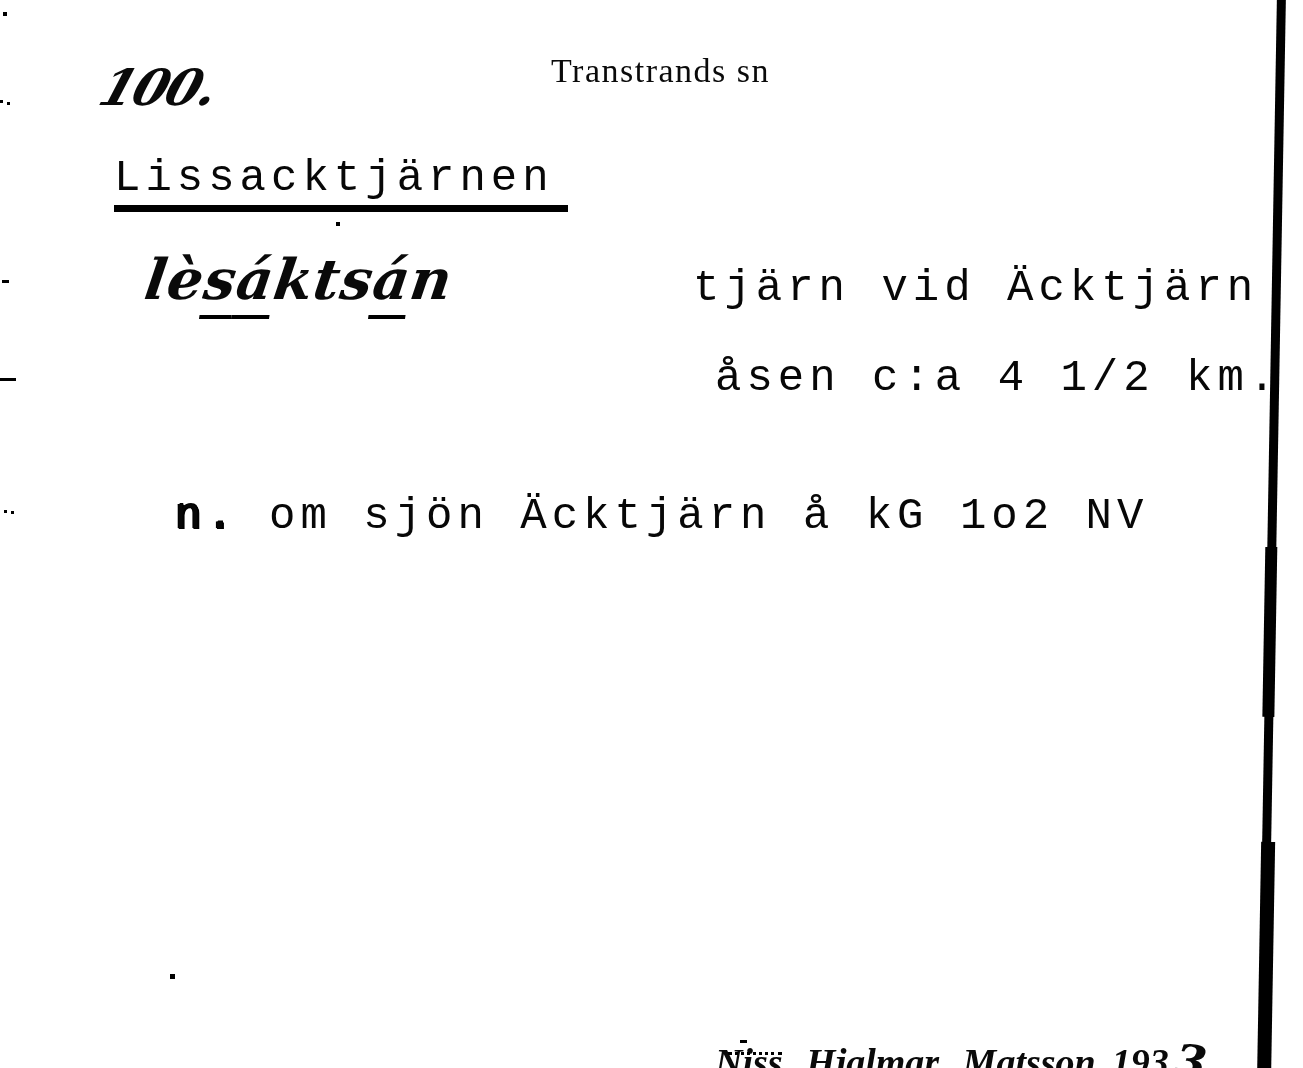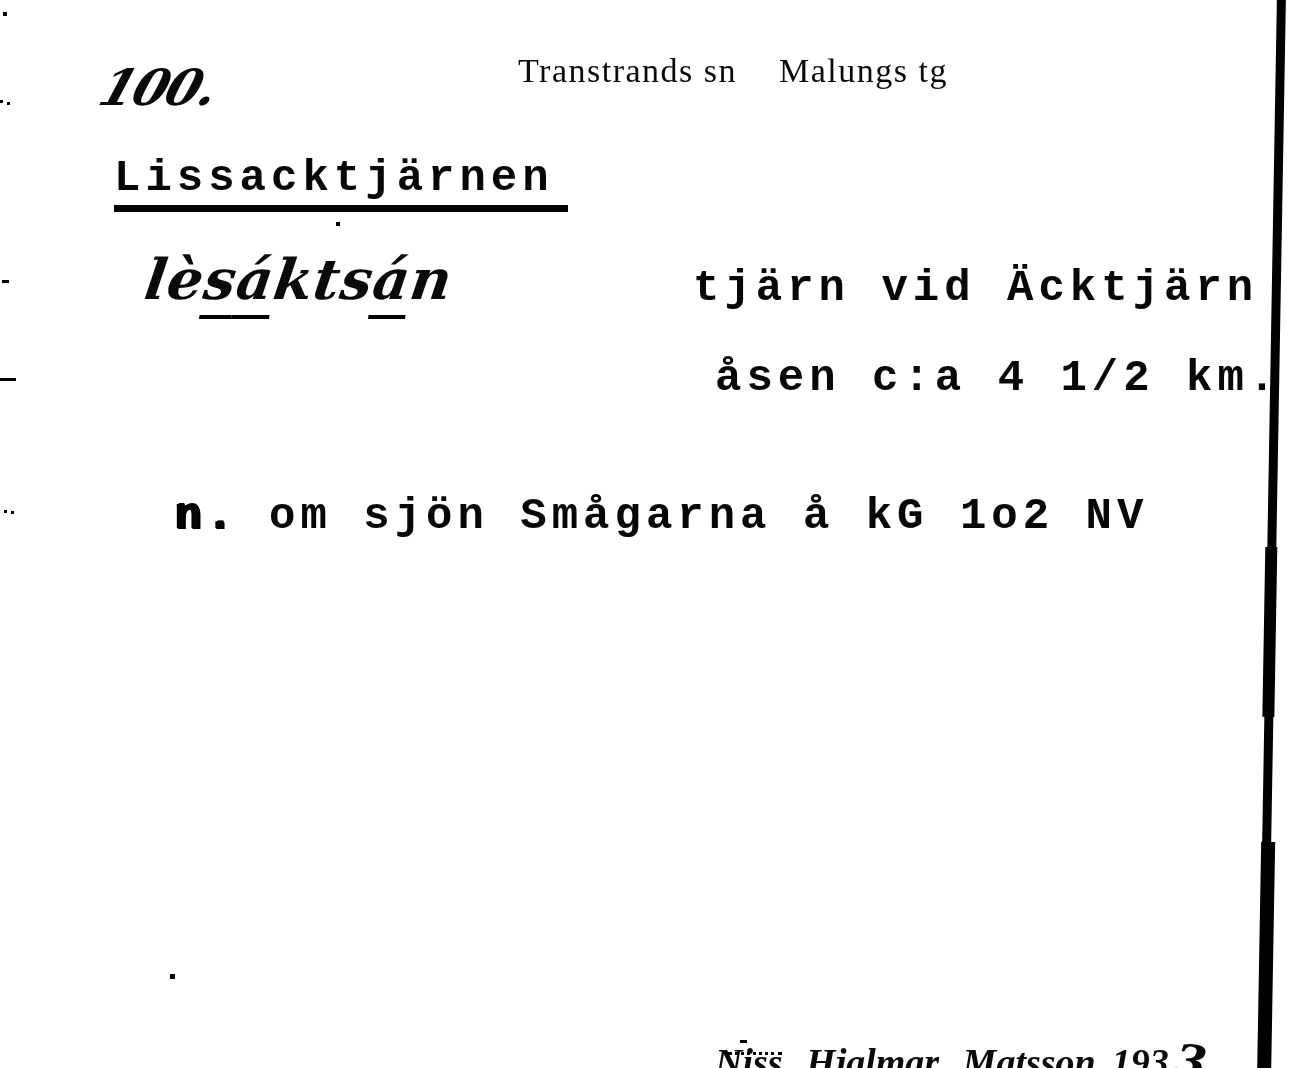--- a/index.html
+++ b/index.html
@@ -24,28 +24,29 @@
     transform-origin:bottom left;
   }
 
   
   .header-line {
     display:flex;
     font-family:"Liberation Serif", serif;
     font-size:34px;
     letter-spacing:1.5px;
     white-space:pre;
+    margin-left:33px;
   }
   .header-line .gap1 { margin-left:42px; }
   .header-line .gap2 { margin-left:40px; }
 
   
   .typed {
     font-family:"Liberation Mono", monospace;
-    font-weight:700;
+    font-weight:400;
     font-size:44px;
     line-height:1;
     letter-spacing:5px;
     white-space:pre;
     color:#070707;
   }
   .headword {
     border-bottom:7px solid #000;
     padding-bottom:5px;
     padding-right:14px;
@@ -118,35 +119,34 @@
   
   .speck { position:absolute; background:#000; }
 </style>
 </head>
 <body>
 
 <div class="abs card-number" style="left:92px; top:58px;">100.</div>
 
 <div class="abs header-line" style="left:518px; top:52px;">
   <span>Transtrands sn</span>
-  <span class="gap1">Malungs tg</span>
 </div>
 
 <div class="abs typed headword" style="left:114px; top:156px;">Lissacktjärnen</div>
 
 <div class="abs phonetic" style="left:140px; top:246px;">
   <span class="seg">lè</span><span class="seg u">s</span><span class="seg u">á</span><span class="seg">kts</span><span class="seg u">á</span><span class="seg">n</span>
 </div>
 
 <div class="abs typed" style="left:693px; top:266px;text-align:center;">tjärn vid Äcktjärn</div>
 
 <div class="abs typed" style="left:715px; top:356px;">åsen c:a 4 1/2 km.</div>
 
 <div class="abs typed" style="left:112px; top:450px;">
-  <span class="overstruck">n.</span><span> om sjön Smågarna å kG 1o2 NV</span>
+  <span class="overstruck">n.</span><span> om sjön Äcktjärn å kG 1o2 NV</span>
 </div>
 
 <div class="abs signature" style="left:668px; top:996px;">
   <span>Niss Hjalmar Matsson</span><span class="year-prefix">193</span><span>,</span><span class="hand-digit">3</span><span class="sig-dots">...</span>
 </div>
 
 <div class="sig-dotline"></div>
 
 <div class="edge-bar"></div>
 

